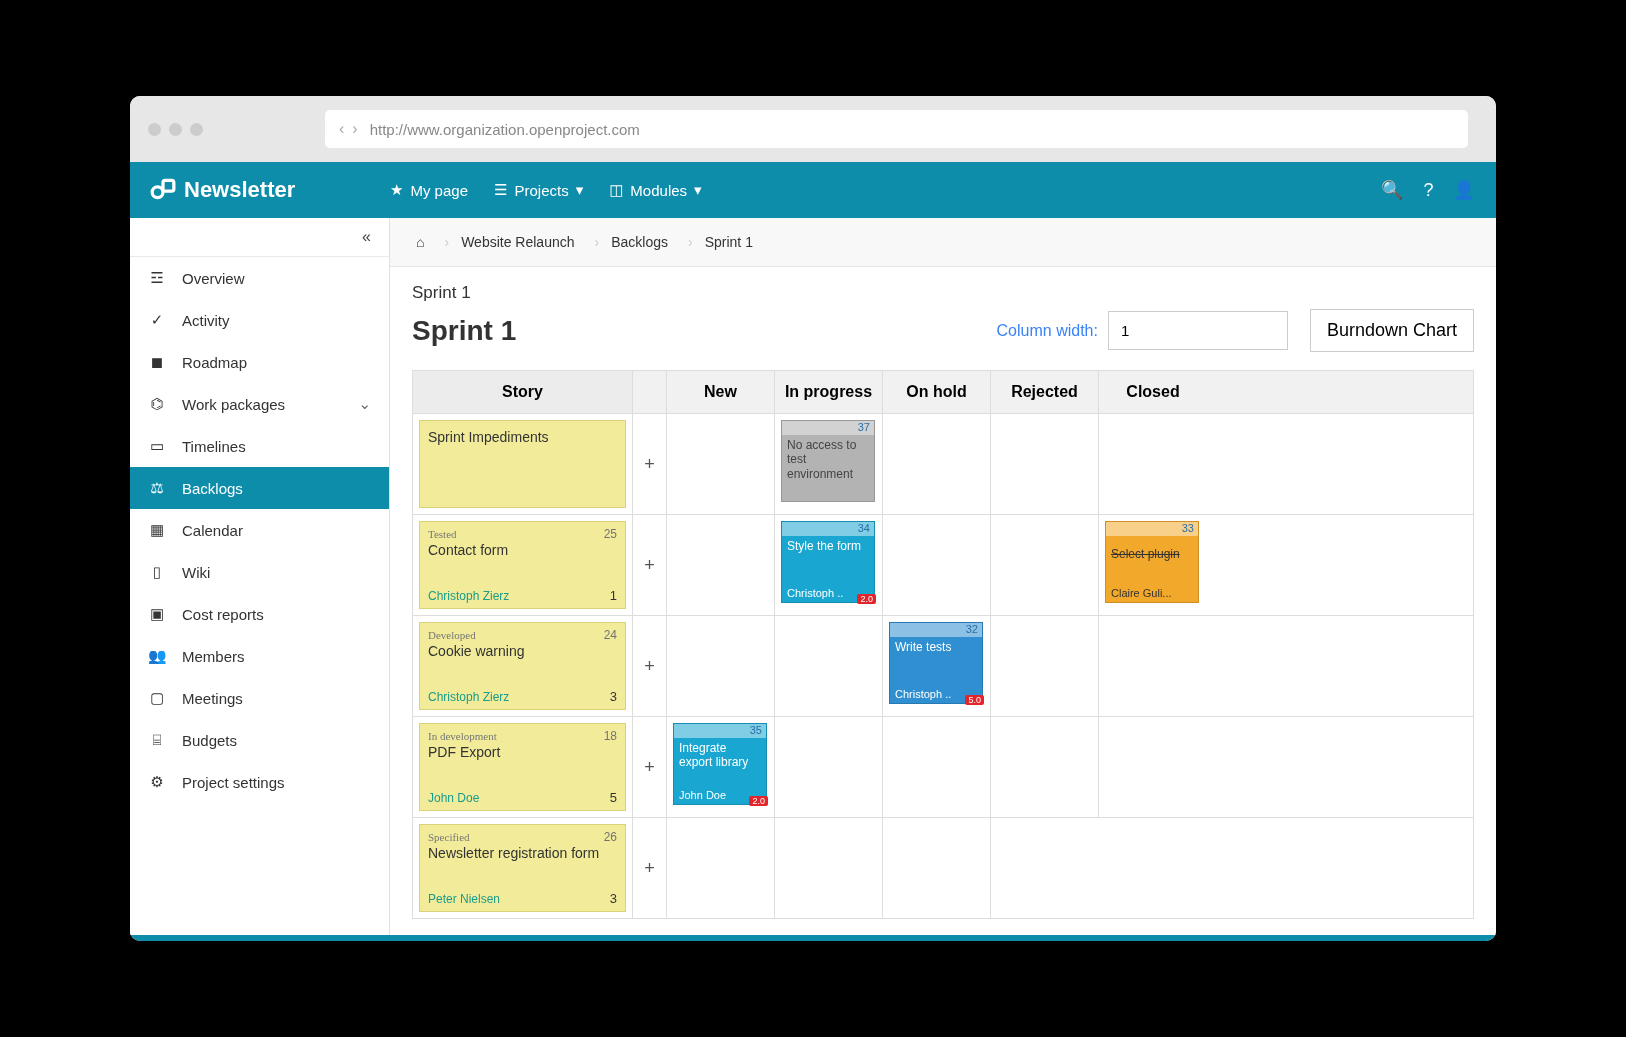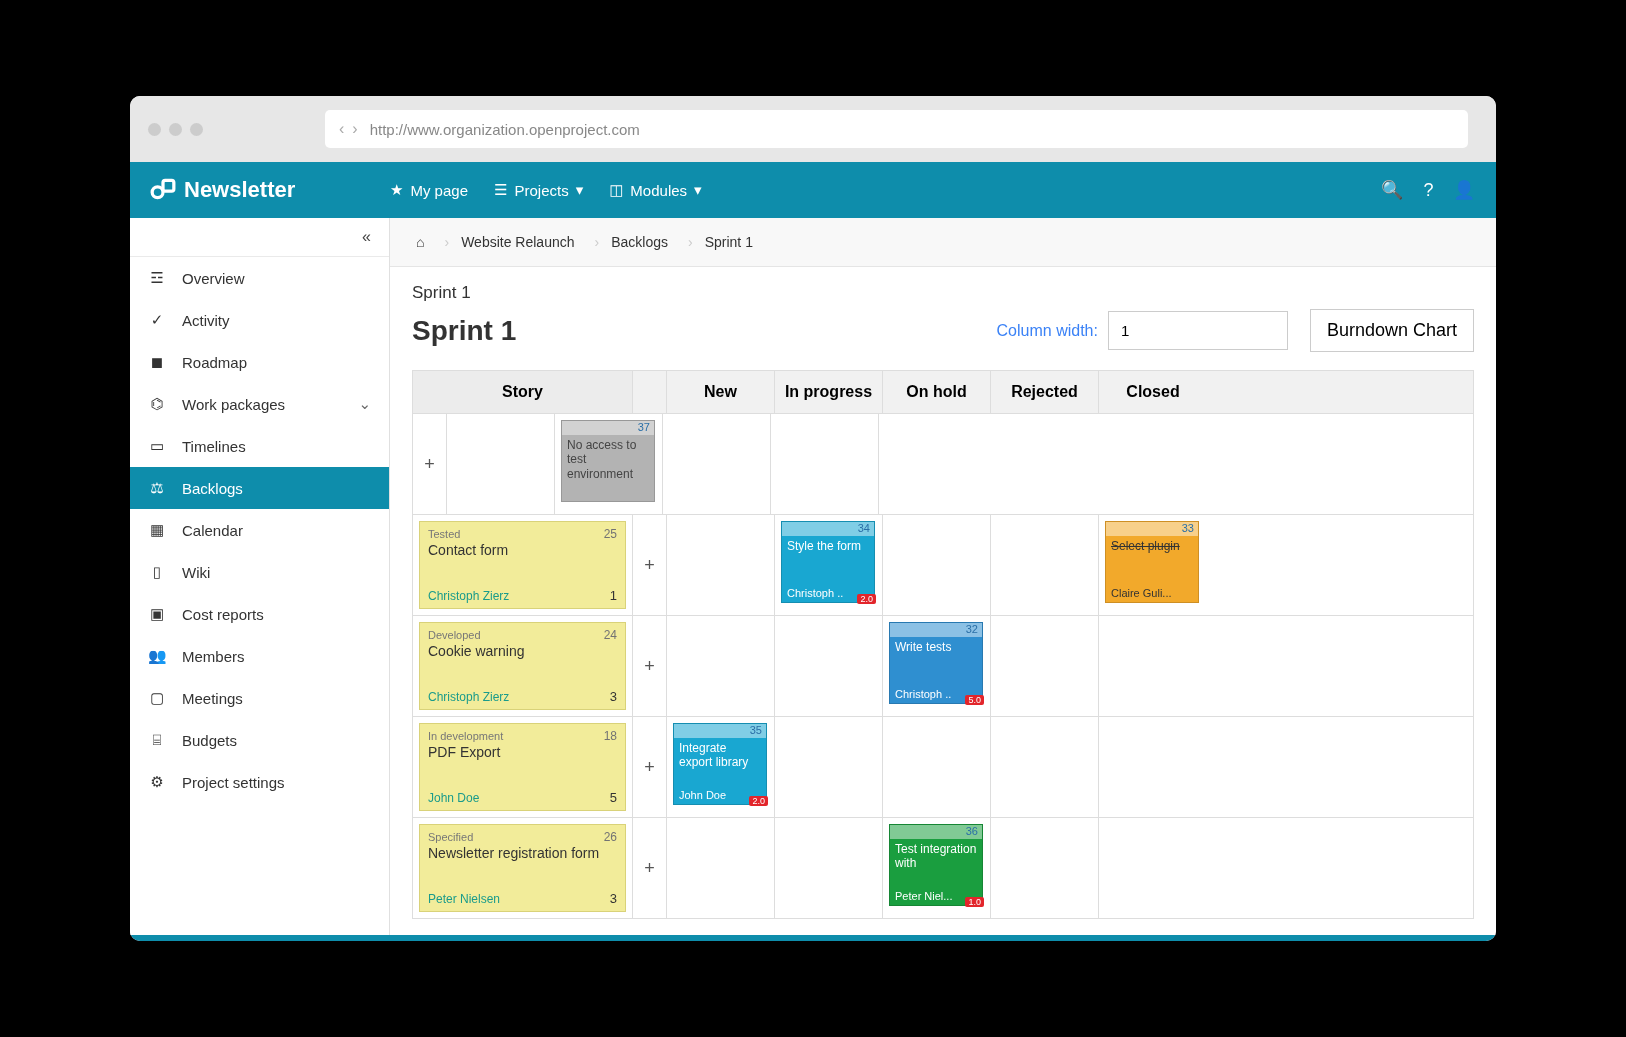--- a/index.html
+++ b/index.html
@@ -50,41 +50,41 @@
 
 .board-row { display: flex; border-bottom: 1px solid #ddd; }
 .board-row:last-child { border-bottom: none; }
 .cell { border-right: 1px solid #ddd; padding: 6px; min-height: 100px; }
 .cell:last-child { border-right: none; }
 .cell-story { width: 220px; }
 .cell-add   { width: 34px; display: flex; align-items: center; justify-content: center; color: #555; font-size: 18px; cursor: pointer; }
 .cell-state { width: 108px; }
 
 .story-card { background: #f2ec9a; border: 1px solid #d9d279; padding: 6px 8px; height: 88px; position: relative; font-size: 13px; color: #333; }
-.story-status { font-size: 11px; color: #777; }
+.story-status { font-size: 11px; color: #777; font-family: Liberation Serif, serif; }
 .story-id { position: absolute; top: 5px; right: 8px; color: #737373; font-size: 12px; }
 .story-title { margin-top: 2px; font-size: 14px; }
 .story-assignee { position: absolute; bottom: 5px; left: 8px; font-size: 12px; color: #1a9b8b; }
 .story-points { position: absolute; bottom: 5px; right: 8px; font-size: 13px; color: #333; }
 
 .task-card { border: 1px solid rgba(0,0,0,0.15); width: 94px; height: 82px; position: relative; font-size: 12px; color: #fff; margin: 0; }
 .task-head { height: 14px; background: rgba(255,255,255,0.45); position: relative; }
 .task-id { position: absolute; top: 0; right: 4px; font-size: 11px; color: #2a6fa7; }
 .task-title { padding: 3px 5px; line-height: 1.2; }
 .task-assignee { position: absolute; bottom: 3px; left: 5px; font-size: 11px; }
 .task-badge { position: absolute; bottom: -2px; right: -2px; background: #e2252b; color: #fff; font-size: 9px; padding: 0 3px; border-radius: 2px; }
 
 .c-grey   { background: #b3b3b3; color: #444; }
 .c-grey .task-head { background: #d2d2d2; }
 .c-cyan   { background: #19a7d1; }
 .c-blue   { background: #2f8fd0; }
 .c-green  { background: #1a9e3f; }
 .c-orange { background: #f2a92b; color: #333; }
 .c-orange .task-id { color: #2a6fa7; }
-.c-orange .task-title { text-decoration: line-through; }
+.c-orange .task-title { text-decoration: line-through; margin-top: 8px; }
 
 .bottom-strip { height: 6px; background: #0e8dab; }
 </style>
 </head>
 <body>
 
 <div class="frame">
   <div class="browser-chrome">
     <div class="dots">
       <div class="dot"></div>
@@ -216,20 +216,26 @@
             <div class="col col-story">Story</div>
             <div class="col col-add"></div>
             <div class="col col-state">New</div>
             <div class="col col-state">In progress</div>
             <div class="col col-state">On hold</div>
             <div class="col col-state">Rejected</div>
             <div class="col col-state">Closed</div>
           </div>
           <div id="board-rows">
               <div class="board-row">
+                <div class="cell cell-story">
+                  <div class="story-card">
+                    <div class="story-status"></div>
+                    <div class="story-title">Sprint Impediments</div>
+                  </div>
+                </div>
                 <div class="cell cell-add">+</div>
                 <div class="cell cell-state"></div>
                 <div class="cell cell-state">
                   <div class="task-card c-grey">
                     <div class="task-head">
                       <span class="task-id">37</span>
                     </div>
                     <div class="task-title">No access to test environment</div>
                   </div>
                 </div>
@@ -329,30 +335,20 @@
                     <div class="story-status">Specified</div>
                     <div class="story-id">26</div>
                     <div class="story-title">Newsletter registration form</div>
                     <div class="story-assignee">Peter Nielsen</div>
                     <div class="story-points">3</div>
                   </div>
                 </div>
                 <div class="cell cell-add">+</div>
                 <div class="cell cell-state"></div>
                 <div class="cell cell-state"></div>
-                <div class="cell cell-state">
-                  <div class="task-card c-green">
-                    <div class="task-head">
-                      <span class="task-id">36</span>
-                    </div>
-                    <div class="task-title">Test integration with</div>
-                    <div class="task-assignee">Peter Niel...</div>
-                    <div class="task-badge">1.0</div>
-                  </div>
-                </div>
                 <div class="cell cell-state"></div>
                 <div class="cell cell-state"></div>
               </div>
             </div>
         </div>
       </div>
     </div>
   </div>
 
   <div class="bottom-strip"></div>

